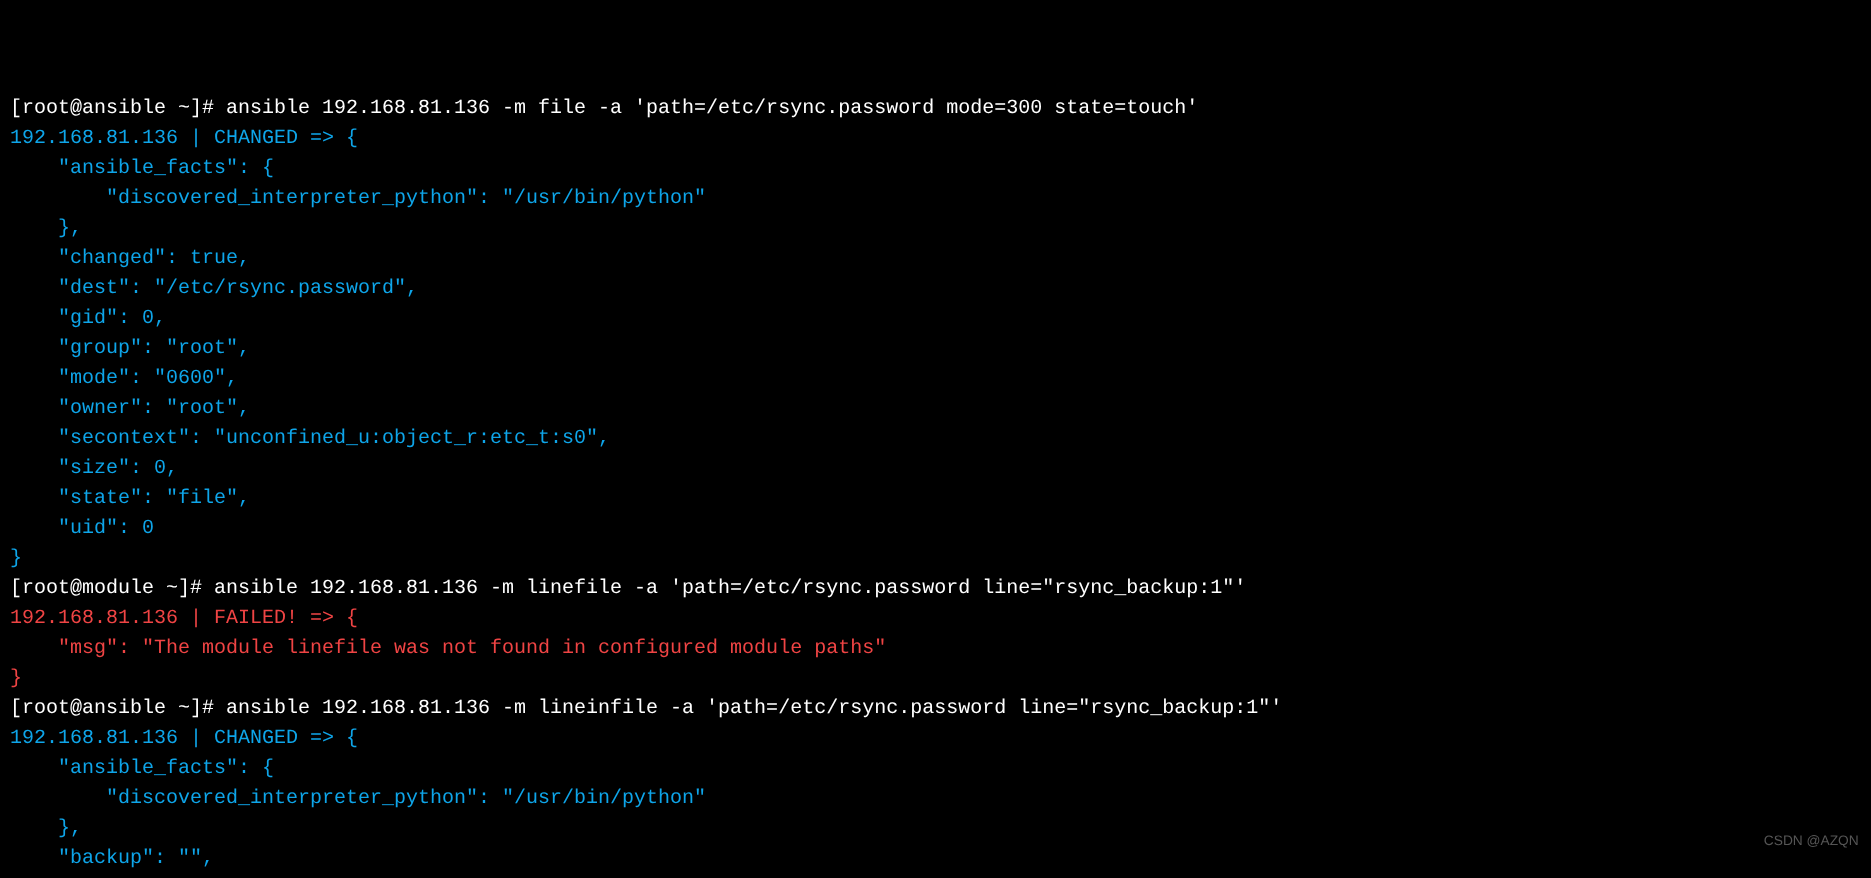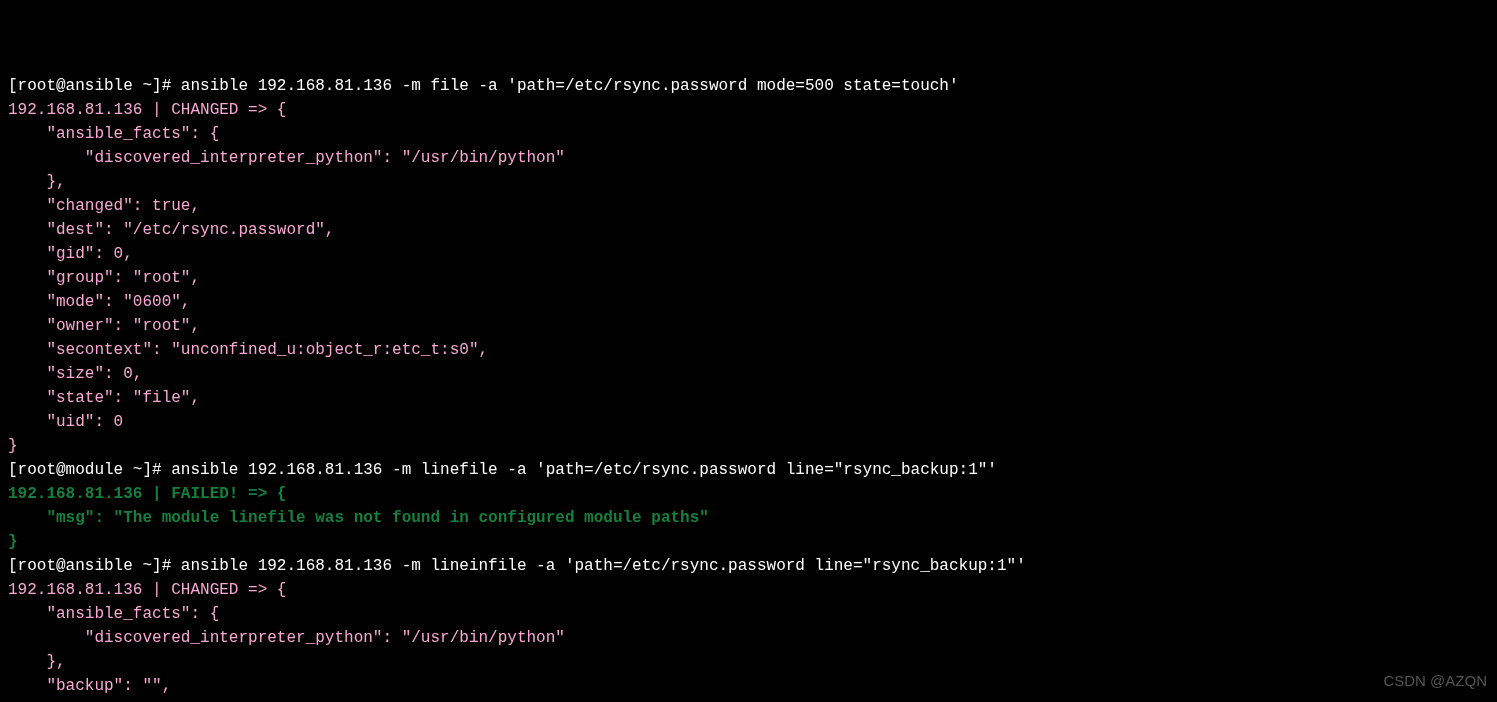--- a/index.html
+++ b/index.html
@@ -7,36 +7,36 @@
     color: #ffffff;
     font-family: "Consolas", "Courier New", monospace;
     font-size: 16px;
     line-height: 1.5;
     margin: 0;
     padding: 2px 8px;
     white-space: pre;
     overflow: hidden;
   }
   .prompt { color: #ffffff; }
-  .yellow { color: #f9a8d4; font-family: Liberation Mono, monospace; }
-  .red { color: #15803d; font-weight: bold; }
+  .yellow { color: #0ea5e9; font-family: Liberation Mono, monospace; }
+  .red { color: #ef4444; }
   .watermark {
     position: fixed;
-    bottom: 10px;
+    bottom: 21px;
     right: 10px;
-    font-size: 15px;
+    font-size: 11px;
     color: #555;
     font-family: Arial, sans-serif;
   }
 </style>
 </head>
 <body>
 
 
-<div id="terminal"><span class="prompt">[root@ansible ~]# ansible 192.168.81.136 -m file -a 'path=/etc/rsync.password mode=500 state=touch'</span>
+<div id="terminal"><span class="prompt">[root@ansible ~]# ansible 192.168.81.136 -m file -a 'path=/etc/rsync.password mode=300 state=touch'</span>
 <span class="yellow">192.168.81.136 | CHANGED =&gt; {</span>
 <span class="yellow">    "ansible_facts": {</span>
 <span class="yellow">        "discovered_interpreter_python": "/usr/bin/python"</span>
 <span class="yellow">    },</span>
 <span class="yellow">    "changed": true,</span>
 <span class="yellow">    "dest": "/etc/rsync.password",</span>
 <span class="yellow">    "gid": 0,</span>
 <span class="yellow">    "group": "root",</span>
 <span class="yellow">    "mode": "0600",</span>
 <span class="yellow">    "owner": "root",</span>

